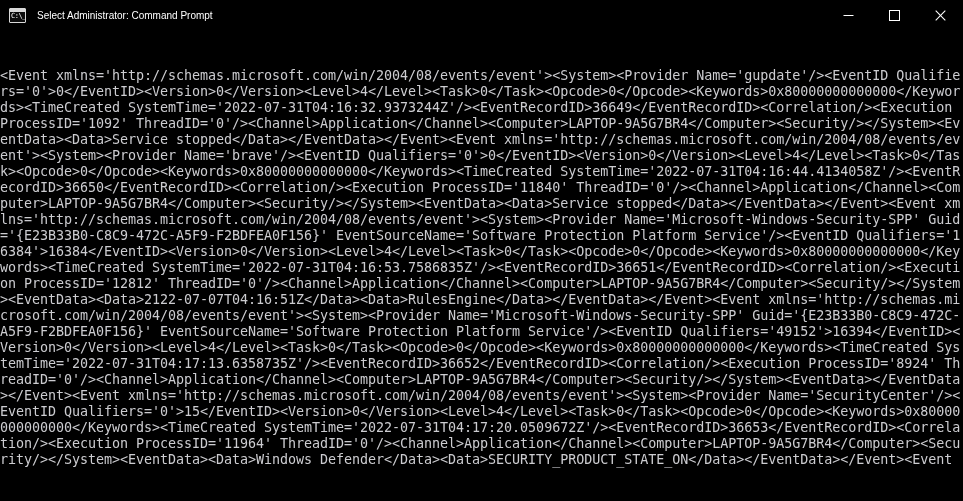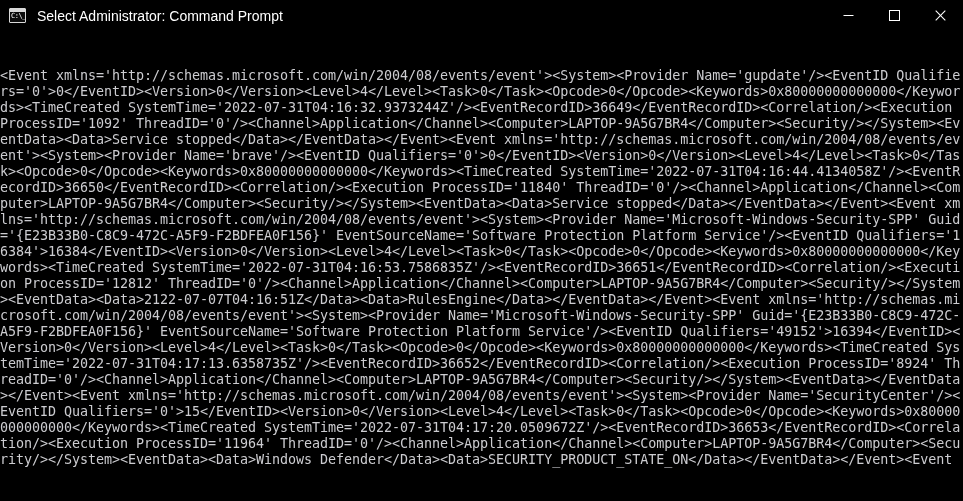--- a/index.html
+++ b/index.html
@@ -67,21 +67,21 @@
     color: #ffffff;
     font-family: "DejaVu Sans Mono", monospace;
     font-size: 7px;
     line-height: 9px;
     letter-spacing: -0.5px;
     white-space: nowrap;
   }
   #window-title {
     color: #ffffff;
     font-family: "Liberation Sans", sans-serif;
-    font-size: 14px;
+    font-size: 10px;
     line-height: 16px;
     margin-left: 11px;
     white-space: nowrap;
     overflow: hidden;
     text-overflow: ellipsis;
   }
   #titlebar-buttons {
     display: flex;
     align-items: stretch;
     height: 31px;

